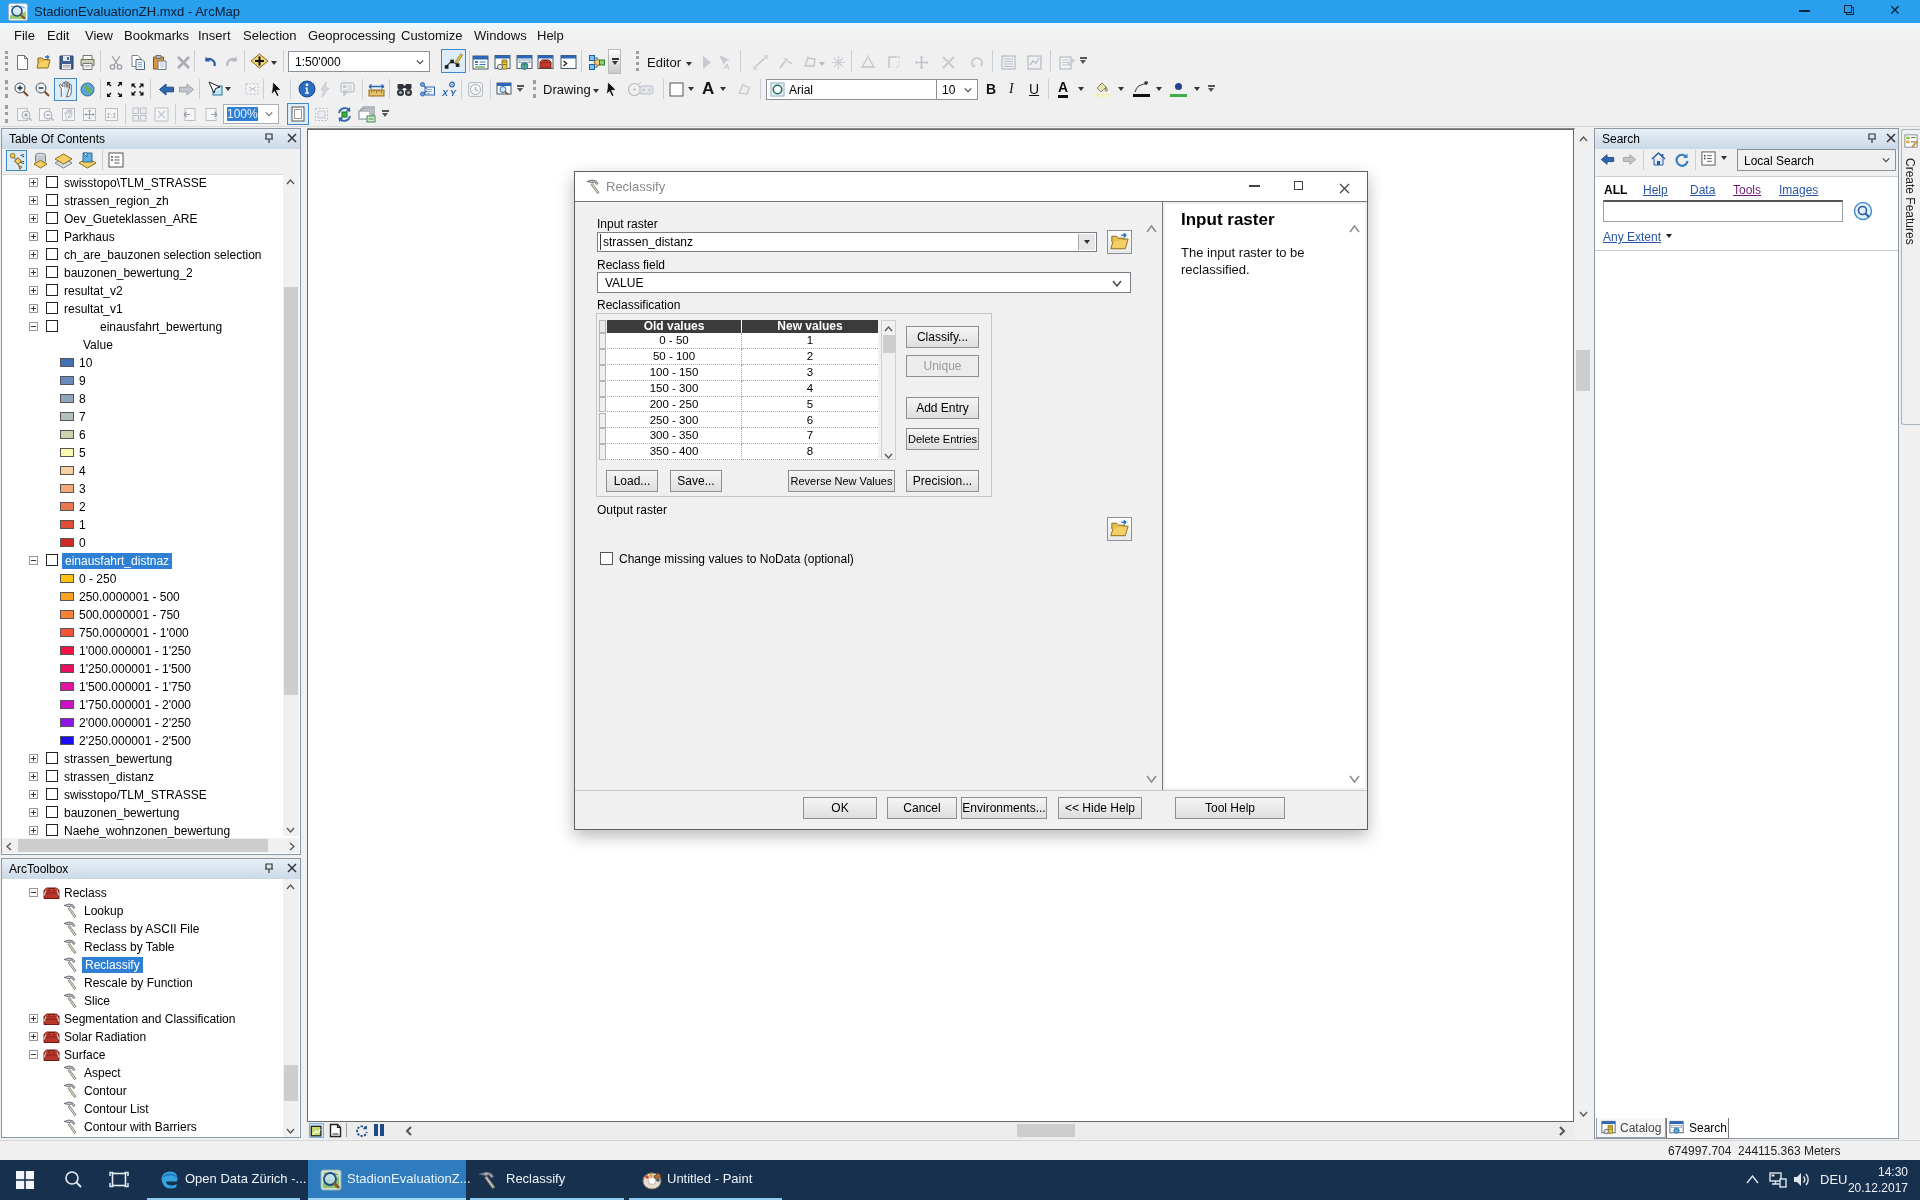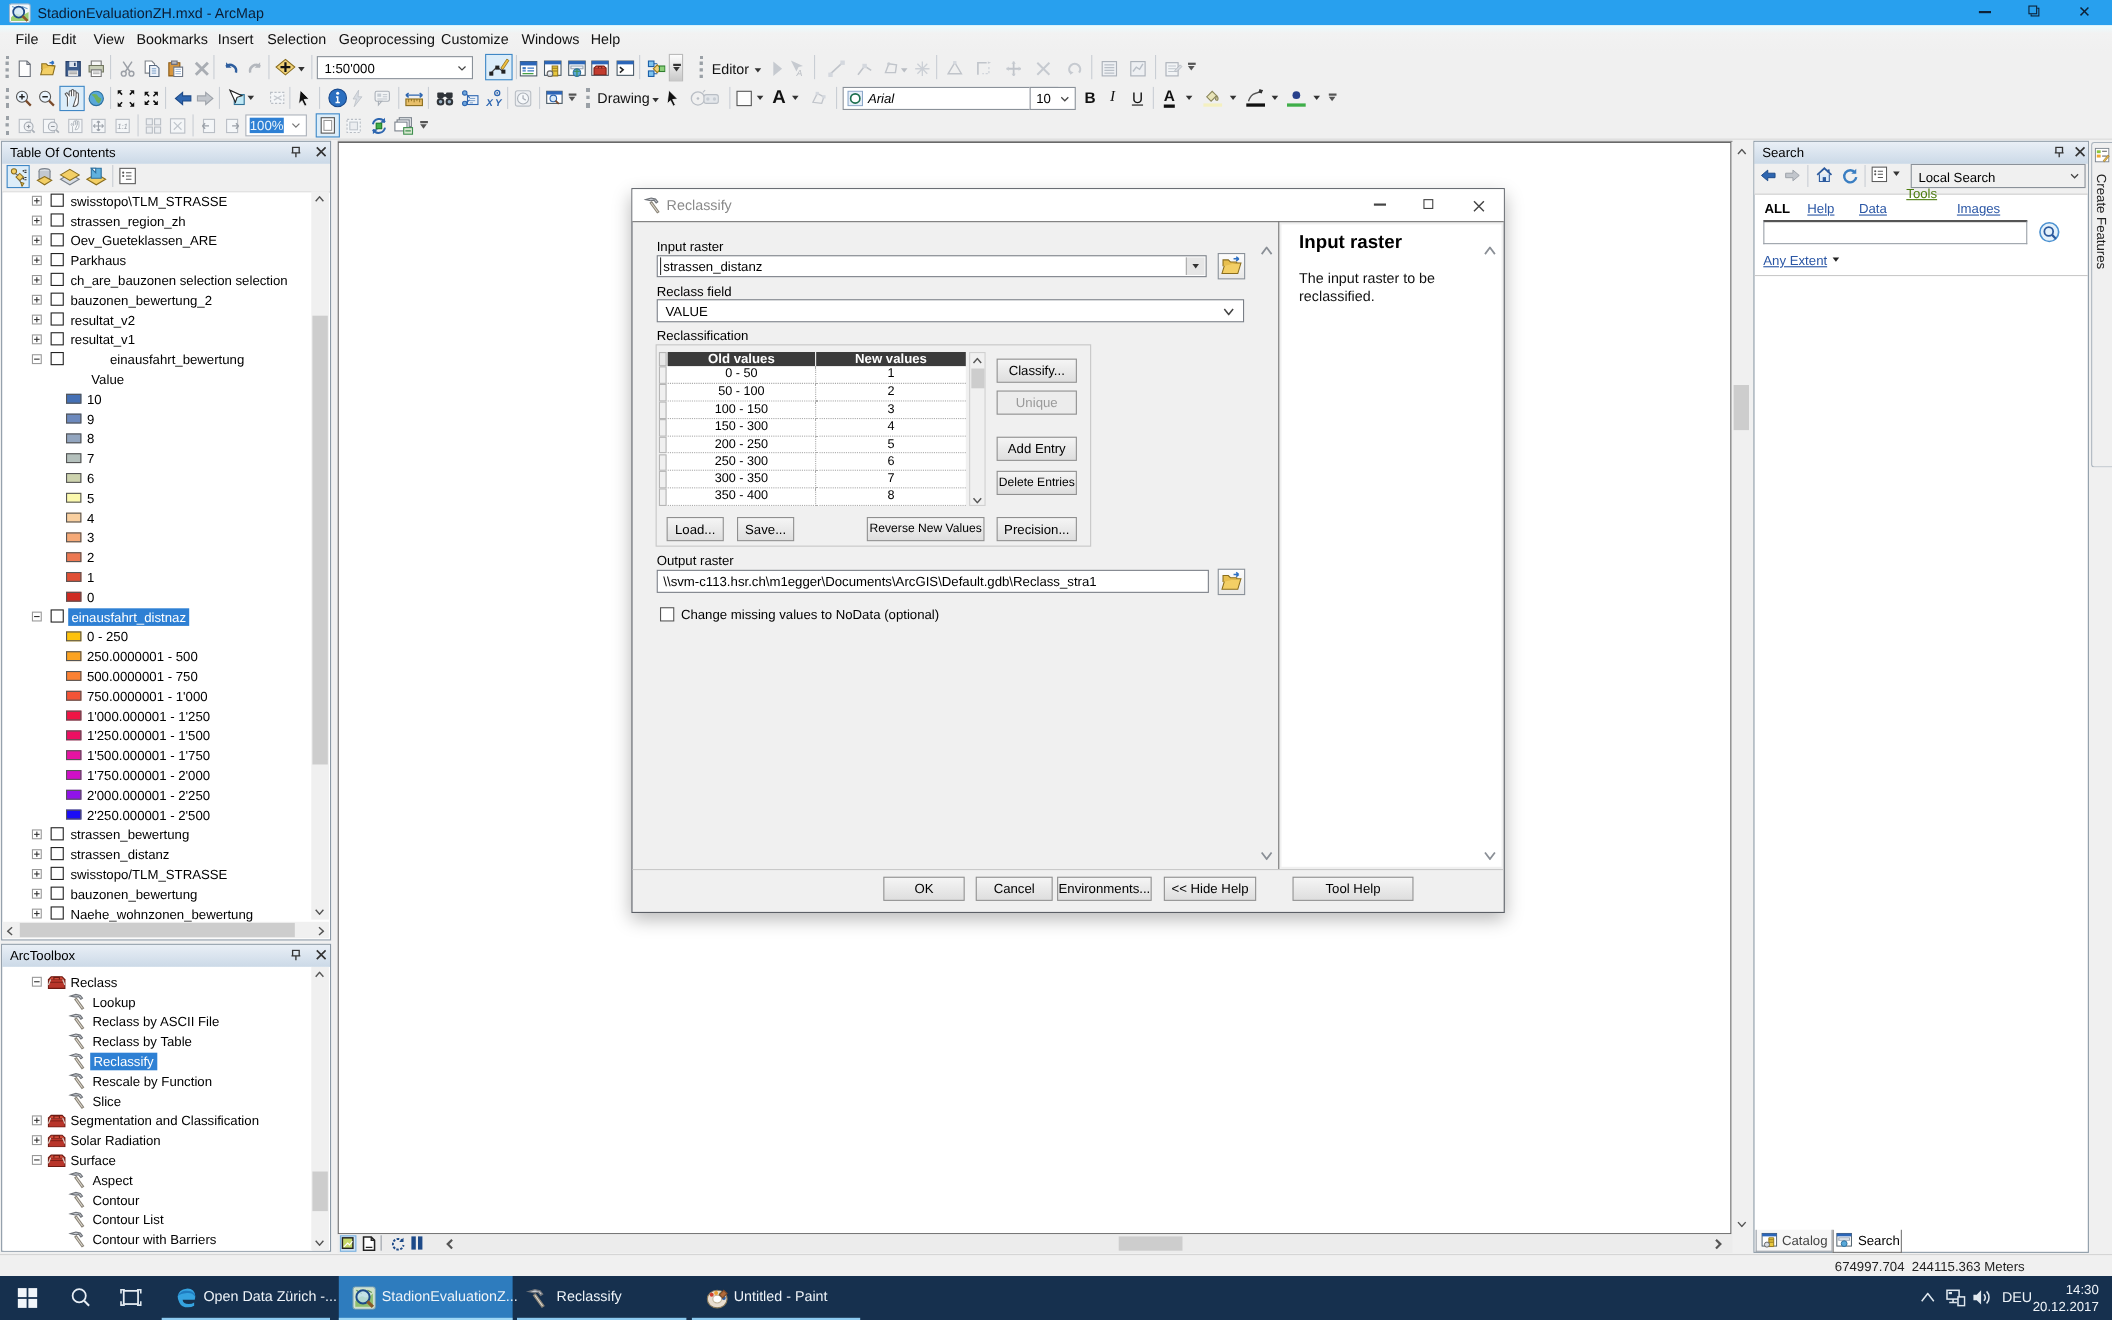--- a/index.html
+++ b/index.html
@@ -528,21 +528,21 @@
  <span class="abs" style="left:702px;top:79px;font-size:17px;font-weight:bold;color:#111;">A</span>
  <div class="dd" style="left:720px;top:87px;"></div>
  <i class="ticon" style="left:736px;top:81px;">
       <svg viewBox="0 0 17 17">
         <path d="M3 12 L7 4 L13 7 L11 13 Z" fill="none" stroke="#c0c4ca" stroke-width="1.2"></path>
         <rect x="5.5" y="2.5" width="3" height="3" fill="#d4d8de"></rect>
         <rect x="11.5" y="5.5" width="3" height="3" fill="#d4d8de"></rect>
       </svg>
     </i>
  <div class="sep" style="left:760px;top:79px;height:20px;"></div>
- <div class="combo" style="left:766px;top:79px;width:196px;height:21px;font-style:italic;">
+ <div class="combo" style="left:766px;top:79px;width:196px;height:21px;">
       <i class="ticon" style="left:3px;top:2px;width:15px;height:15px;">
         <svg viewBox="0 0 16 16">
           <rect x="1" y="1" width="14" height="14" fill="#e8f0fa" stroke="#8aa6c8"></rect>
           <circle cx="8" cy="8" r="4.5" fill="#fff" stroke="#1d6f4e" stroke-width="1.6"></circle>
         </svg>
       </i>
       <span style="position:absolute;left:22px;top:3px;font-size:12px;">Arial</span>
       <svg class="arr" viewBox="0 0 10 6">
         <path d="M1 1 L5 5 L9 1" fill="none" stroke="#444" stroke-width="1.4"></path>
       </svg>
@@ -1106,23 +1106,20 @@
  <div class="btn" style="left:331px;top:154px;width:73px;height:22px;line-height:21px;">Classify...</div>
  <div class="btn" style="left:331px;top:183px;width:73px;height:22px;line-height:21px;color:#9a9a9a;background:#ececec;">Unique</div>
  <div class="btn" style="left:331px;top:225px;width:73px;height:22px;line-height:21px;">Add Entry</div>
  <div class="btn" style="left:331px;top:256px;width:73px;height:22px;line-height:21px;font-size:11px;">Delete Entries</div>
  <div class="btn" style="left:31px;top:298px;width:52px;height:22px;line-height:21px;">Load...</div>
  <div class="btn" style="left:95px;top:298px;width:52px;height:22px;line-height:21px;">Save...</div>
  <div class="btn" style="left:213px;top:298px;width:107px;height:22px;line-height:21px;font-size:11px;">Reverse New Values</div>
  <div class="btn" style="left:331px;top:298px;width:73px;height:22px;line-height:21px;">Precision...</div>
 
  <div class="lbl" style="left:22px;top:331px;">Output raster</div>
- <div class="field" style="left:22px;top:346px;width:502px;height:21px;">
-      <span style="position:absolute;left:5px;top:3px;font-size:12px;">\\svm-c113.hsr.ch\m1egger\Documents\ArcGIS\Default.gdb\Reclass_stra1</span>
-    </div>
  <div class="abs" style="left:532px;top:345px;width:25px;height:24px;background:linear-gradient(#fdfdfd,#e8e8e8);border:1px solid #8a9199;"><svg viewBox="0 0 24 22" style="width:100%;height:100%">
         <path d="M3 18 L6 8 H21 L18 18 Z" fill="#f3cf65" stroke="#8a6d1d"></path>
         <path d="M4 11 V5 h5 l2 2 H17 V8" fill="#e8bf4e" stroke="#8a6d1d"></path>
         <path d="M14 4 h5 M19 4 l-2.5-2 M19 4 l-2.5 2" stroke="#2d6fc2" stroke-width="1.4" fill="none"></path>
       </svg></div>
 
  <div class="abs" style="left:25px;top:380px;width:13px;height:13px;background:#fff;border:1px solid #555;"></div>
  <div class="lbl" style="left:44px;top:380px;">Change missing values to NoData (optional)</div>
 
  <div class="abs" style="left:571px;top:47px;"><svg width="11" height="8" viewBox="0 0 11 8">
@@ -1198,21 +1195,21 @@
 <div class="dd" style="left:1721px;top:156px;"></div>
 <div class="combo" style="left:1737px;top:149px;width:159px;height:22px;background:#f0f0f0;">
     <span style="position:absolute;left:6px;top:4px;font-size:12px;">Local Search</span>
     <svg class="arr" viewBox="0 0 10 6">
       <path d="M1 1 L5 5 L9 1" fill="none" stroke="#444" stroke-width="1.4"></path>
     </svg>
   </div>
 <div class="abs" style="left:1604px;top:183px;font-size:12px;font-weight:bold;color:#000;">ALL</div>
 <div class="abs" style="left:1643px;top:183px;font-size:12px;color:#2a56a5;text-decoration:underline;">Help</div>
 <div class="abs" style="left:1690px;top:183px;font-size:12px;color:#2a56a5;text-decoration:underline;">Data</div>
-<div class="abs" style="left:1733px;top:169px;font-size:12px;color:#4d7c0f;text-decoration:underline;">Tools</div>
+<div class="abs" style="left:1733px;top:183px;font-size:12px;color:#701a75;text-decoration:underline;">Tools</div>
 <div class="abs" style="left:1779px;top:183px;font-size:12px;color:#2a56a5;text-decoration:underline;">Images</div>
 <div class="abs" style="left:1603px;top:200px;width:240px;height:22px;background:#fff;border:1px solid #9aa0a8;border-top:2px solid #555;"></div>
 <div class="abs" style="left:1852px;top:201px;width:23px;height:23px;"><svg width="23" height="23" viewBox="0 0 23 23">
       <circle cx="11" cy="10" r="8.5" fill="#e4f1fb" stroke="#4a90d0" stroke-width="1.5"></circle>
       <circle cx="10.5" cy="9.5" r="4" fill="none" stroke="#2c5a9e" stroke-width="1.6"></circle>
       <path d="M13.5 12.5 l3.5 3.5" stroke="#2c5a9e" stroke-width="2"></path>
     </svg></div>
 <div class="abs" style="left:1603px;top:230px;font-size:12px;color:#2a56a5;text-decoration:underline;">Any Extent</div>
 <div class="dd" style="left:1666px;top:234px;border-top-color:#222;"></div>
 <div class="abs" style="left:1595px;top:250px;width:303px;height:1px;background:#c9c9c9;"></div>

